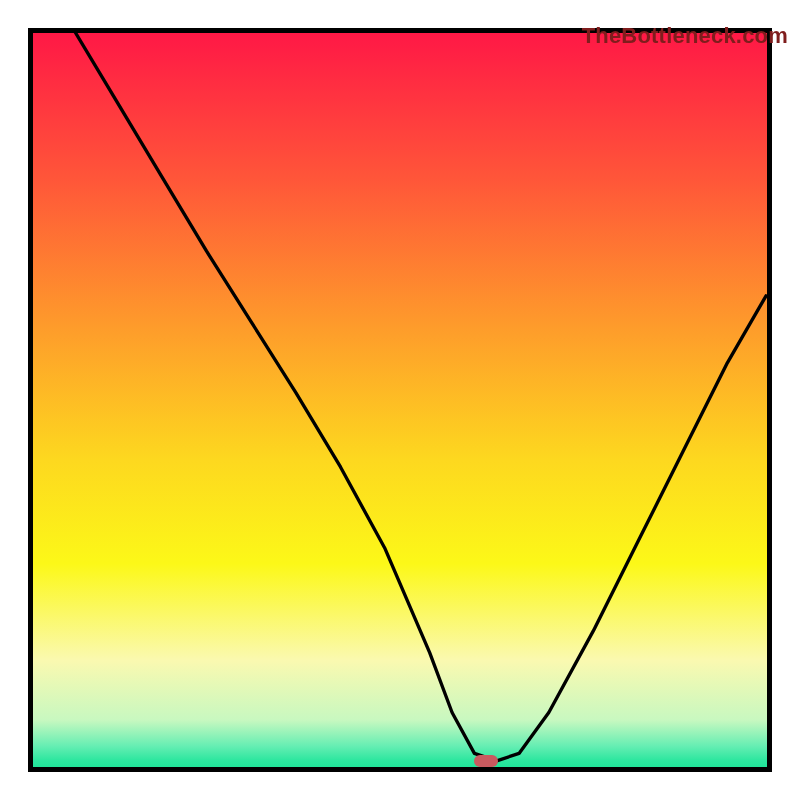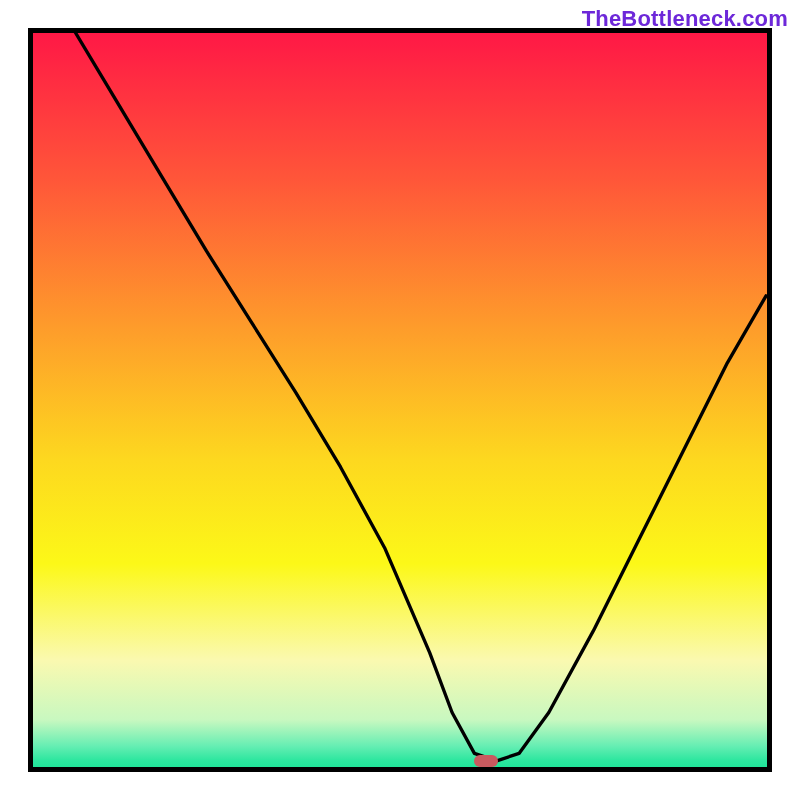--- a/index.html
+++ b/index.html
@@ -10,25 +10,25 @@
     background: #ffffff;
     font-family: Arial, Helvetica, sans-serif;
   }
   .chart-wrap {
     position: relative;
     width: 800px;
     height: 800px;
   }
   .watermark {
     position: absolute;
-    top: 6px;
+    top: 23px;
     right: 12px;
     font-size: 22px;
     font-weight: 600;
-    color: #6d28d9;
+    color: #7f1d1d;
     letter-spacing: 0.2px;
     z-index: 20;
     user-select: none;
   }
   .plot-area {
     position: absolute;
     left: 28px;
     top: 28px;
     width: 744px;   
     height: 744px;  

